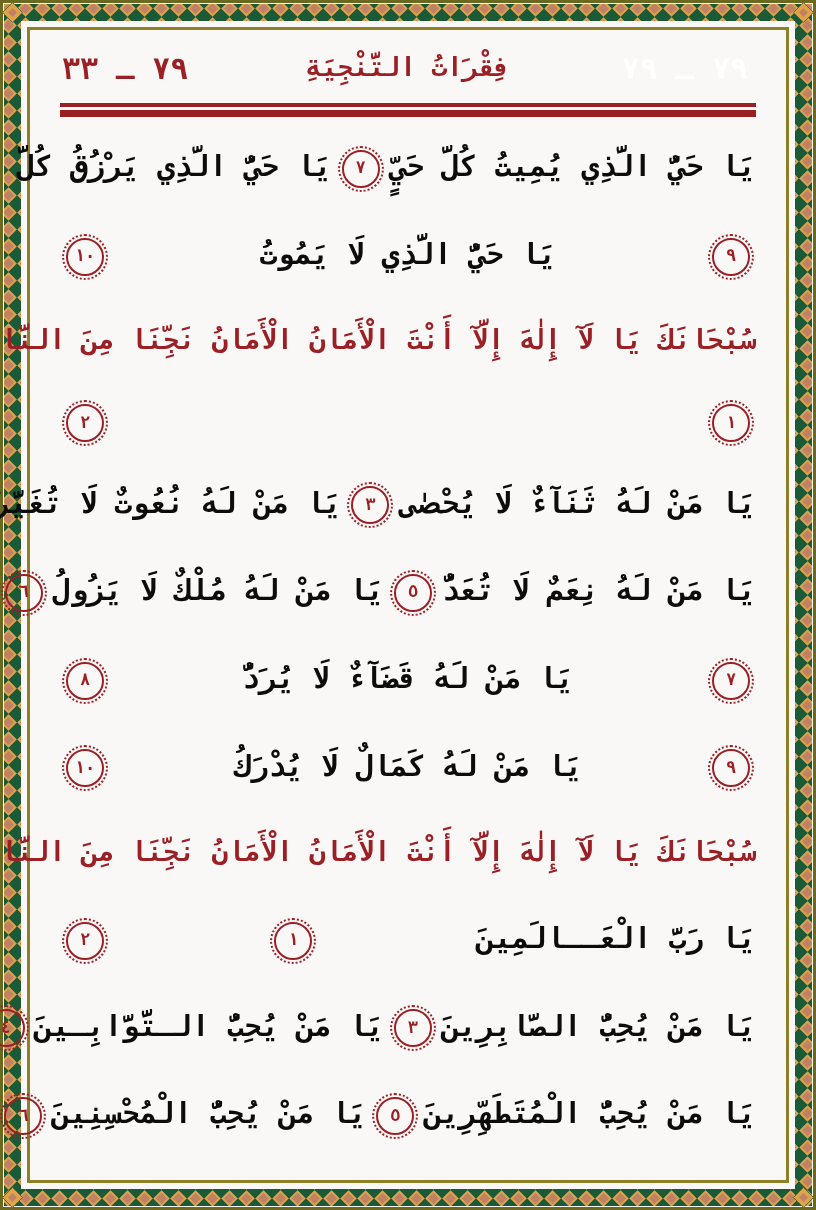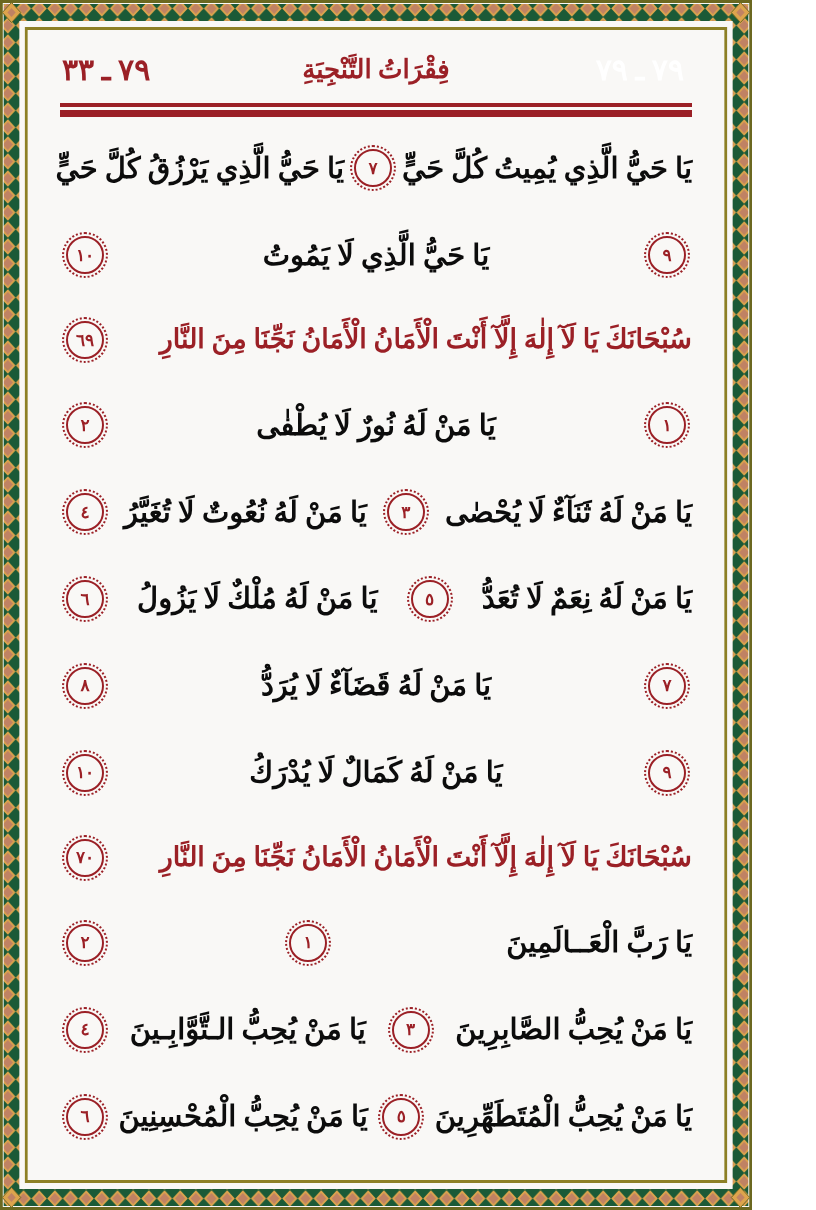--- a/index.html
+++ b/index.html
@@ -1,23 +1,23 @@
 <!DOCTYPE html>
 <html lang="ar" style="--bg: #f9f8f6; --ink: #0c0c0c; --red: #9b2026; --wm: #ffffff; --f-green: #1b5a37; --f-salmon: #c08263; --f-gold: #dda44d; --f-olive-outer: #6b6820; --f-olive-inner: #8d8026;"><head>
 <meta charset="utf-8">
 <style>
   html, body { margin: 0; padding: 0; background: #ffffff; }
   * { box-sizing: border-box; }
 
   .page {
     position: relative;
-    width: 752px;
+    width: 816px;
     height: 1210px;
     background: var(--bg, #f9f8f6);
-    font-family: Liberation Serif, serif;
+    font-family: Liberation Mono, monospace;
     overflow: hidden;
   }
 
   .frame-svg { position: absolute; inset: 0; width: 100%; height: 100%; display: block; }
 
   .content {
     position: absolute;
     left: 60px; right: 60px; top: 40px; bottom: 50px;
     display: flex; flex-direction: column;
   }
@@ -148,21 +148,20 @@
           <span class="marker">٩</span>
           <span class="text">يَا حَيُّ الَّذِي لَا يَمُوتُ</span>
           <span class="marker">١٠</span>
         </div>
         <div class="line red">
           <span class="text">سُبْحَانَكَ يَا لَآ إِلٰهَ إِلَّآ أَنْتَ الْأَمَانُ الْأَمَانُ نَجِّنَا مِنَ النَّارِ</span>
           <span class="marker">٦٩</span>
         </div>
         <div class="line">
           <span class="marker">١</span>
-          <span class="text">يَا مَنْ لَهُ نُورٌ لَا يُطْفٰى</span>
           <span class="marker">٢</span>
         </div>
         <div class="line">
           <span class="text">يَا مَنْ لَهُ ثَنَآءٌ لَا يُحْصٰى</span>
           <span class="marker">٣</span>
           <span class="text">يَا مَنْ لَهُ نُعُوتٌ لَا تُغَيَّرُ</span>
           <span class="marker">٤</span>
         </div>
         <div class="line">
           <span class="text">يَا مَنْ لَهُ نِعَمٌ لَا تُعَدُّ</span>

